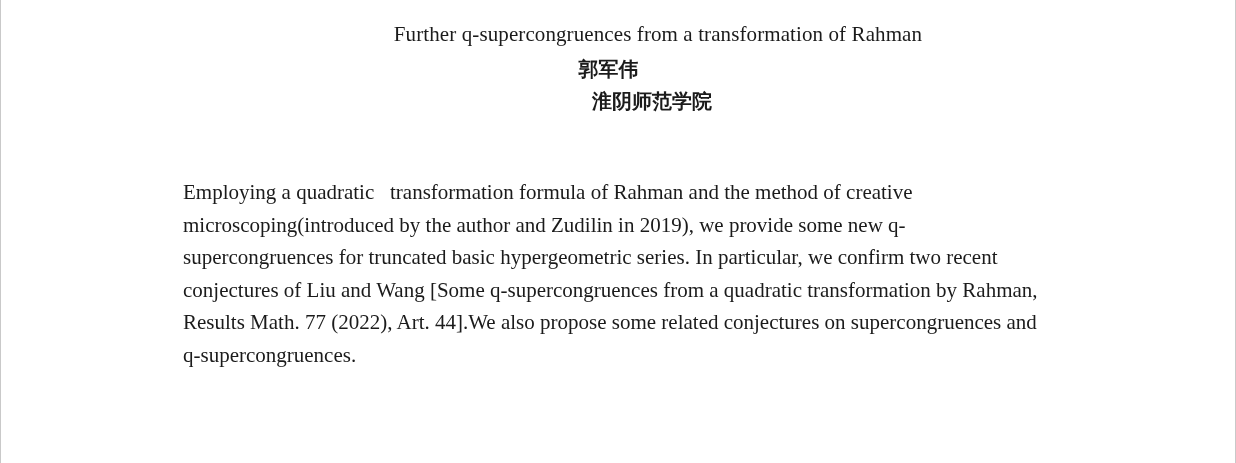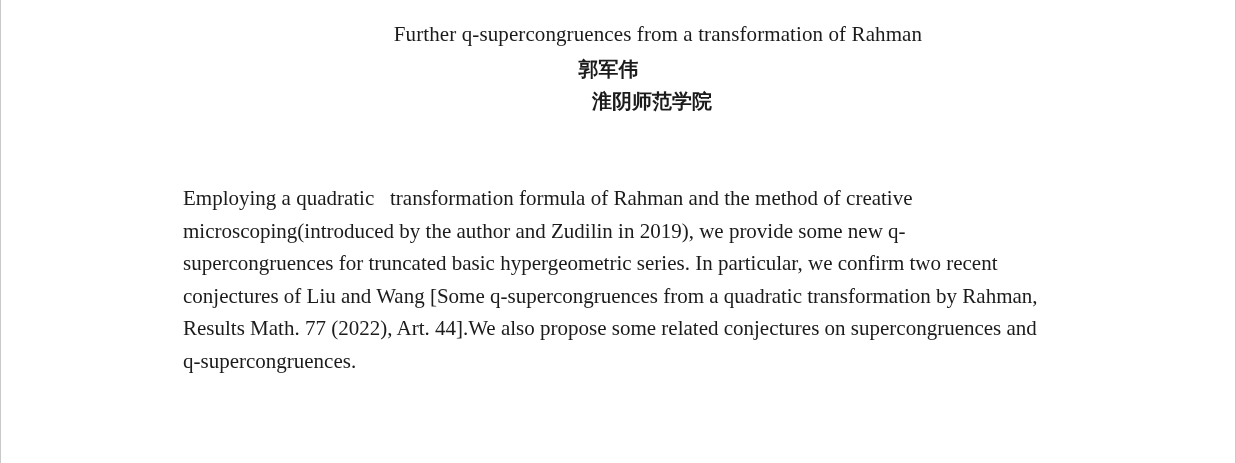--- a/index.html
+++ b/index.html
@@ -76,21 +76,21 @@
     font-size: 20px;
     font-weight: bold;
     color: #1b1b1b;
     font-family: "DejaVu Sans", sans-serif;
     padding-left: 34px;
   }
 
   .abstract {
     position: absolute;
     left: 183px;
-    top: 182px;
+    top: 176px;
     width: 862px;
     font-size: 21px;
     line-height: 32.5px;
     text-align: left;
     color: #1b1b1b;
     white-space: pre-wrap;
   }
 </style>
 </head>
 <body>

